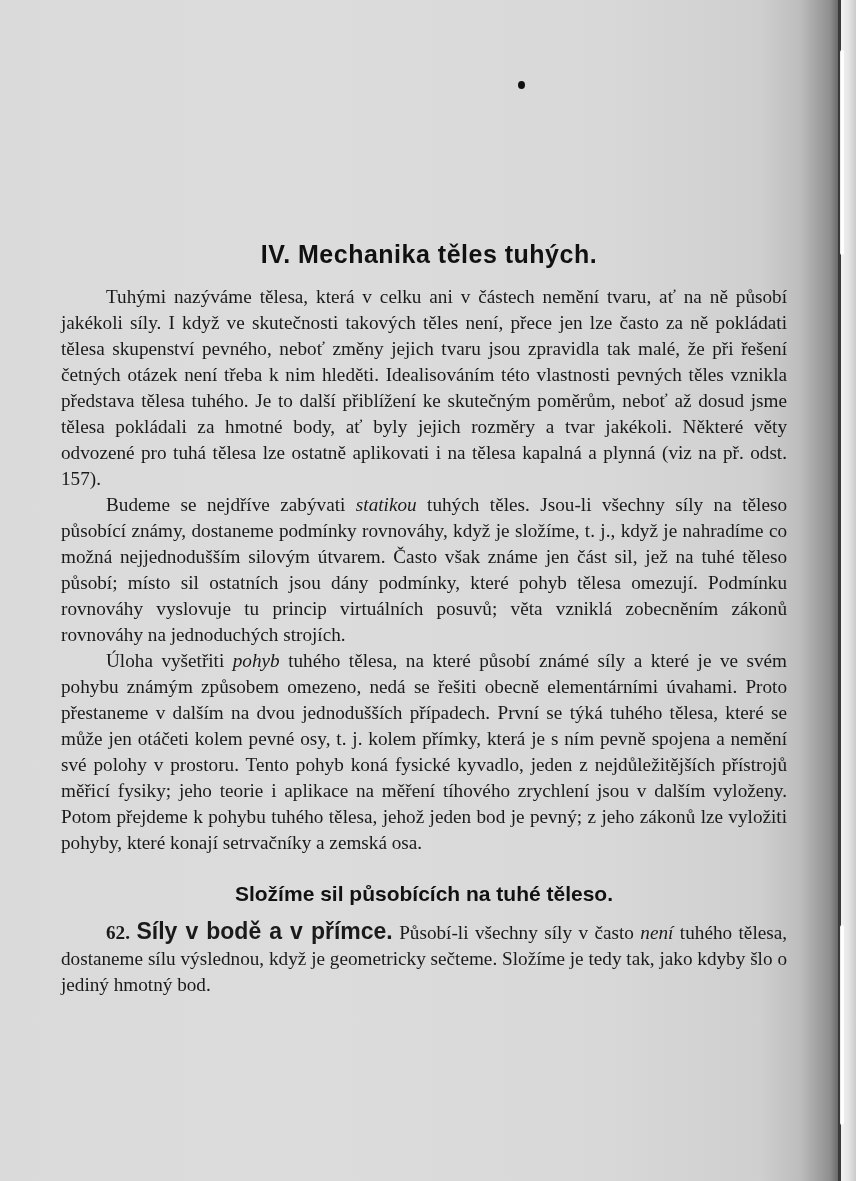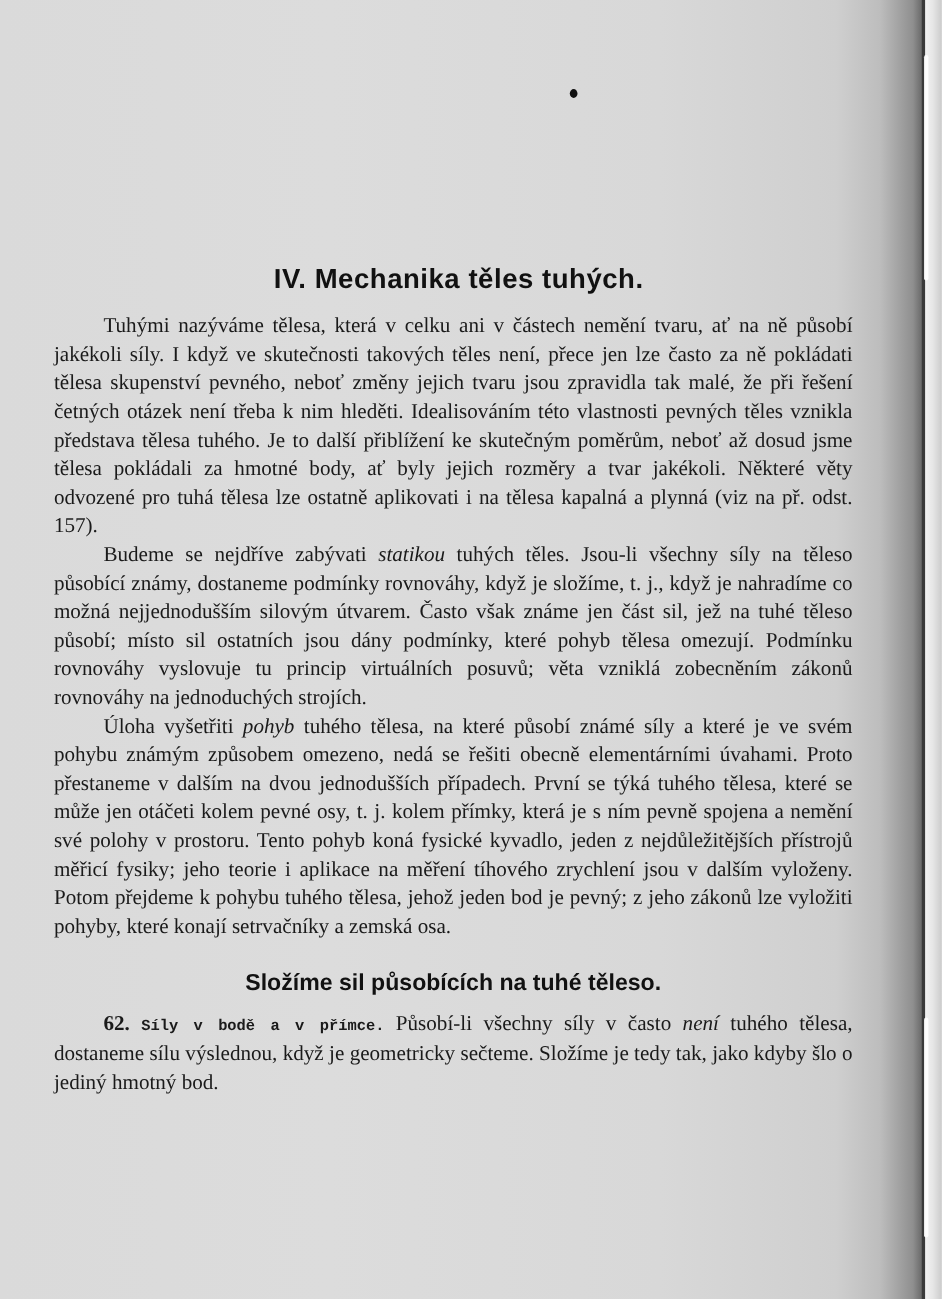--- a/index.html
+++ b/index.html
@@ -52,21 +52,21 @@
     position: absolute;
     left: 518px;
     top: 81px;
     width: 7px;
     height: 8px;
     border-radius: 50%;
     background: #111;
   }
   .content {
     position: absolute;
-    left: 49px;
+    left: 61px;
     top: 240px;
     width: 726px;
     color: #1a1a1a;
   }
   .chapter-title {
     font-family: "Liberation Sans", "DejaVu Sans", sans-serif;
     font-weight: bold;
     font-size: 25px;
     text-align: center;
     margin: 0 0 15px 0;
@@ -92,22 +92,22 @@
     text-align: center;
     margin: 26px 0 12px 0;
     color: #111;
   }
   .para-num {
     font-weight: bold;
     font-family: "Liberation Serif", serif;
   }
   .para-head {
     font-weight: bold;
-    font-family: Liberation Mono, monospace;
-    font-size: 14px;
+    font-family: Liberation Sans, sans-serif;
+    font-size: 23px;
   }
 </style>
 </head>
 <body>
 
 <div class="page">
   <div class="gutter-edge"></div>
   <div class="gutter-highlight" style="top:50px;height:205px;"></div>
   <div class="gutter-highlight" style="top:925px;height:200px;"></div>
 

